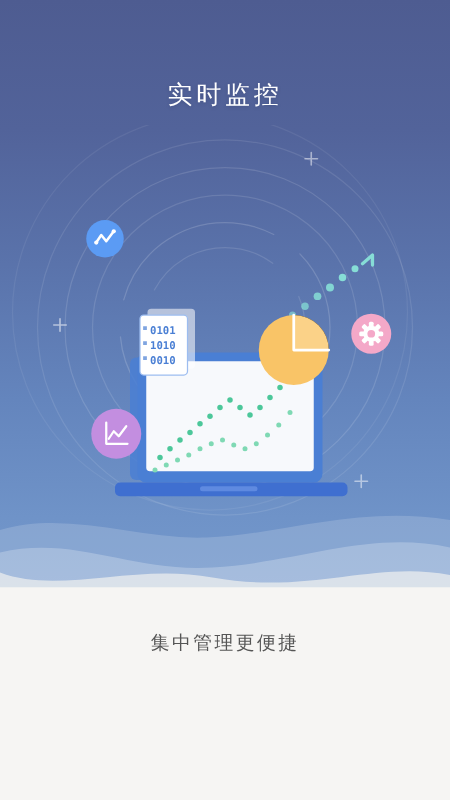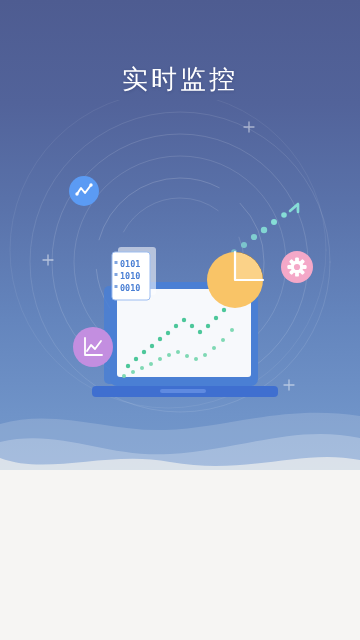--- a/index.html
+++ b/index.html
@@ -13,21 +13,21 @@
     background:#f6f5f3;
   }
   
   .sky{
     position:absolute;left:0;top:0;width:360px;height:470px;
     background:linear-gradient(180deg,#4e5c91 0%,#52639a 22%,#5a73ab 45%,#6485bd 68%,#6f93c8 88%,#7499cc 100%);
   }
   
   .title{
     position:absolute;left:0;top:62px;width:360px;text-align:center;
-    color:#ffffff;font-size:26px;letter-spacing:3px;font-weight:400;
+    color:#ffffff;font-size:20px;letter-spacing:3px;font-weight:400;
     text-shadow:0 1px 3px rgba(30,40,80,.25);
   }
   
   .rings{position:absolute;left:0;top:100px;width:360px;height:320px;}
   
   .illus{position:absolute;left:0;top:100px;width:360px;height:320px;}
   
   .waves{position:absolute;left:0;top:380px;width:360px;height:120px;}
   .floor{
     position:absolute;left:0;top:470px;width:360px;height:170px;background:#f6f5f3;
@@ -188,14 +188,15 @@
     <path d="M0 44 C 55 28, 110 52, 165 50 C 225 48, 285 24, 360 36 L360 120 L0 120 Z" fill="#ffffff" opacity=".16"></path>
     <path d="M0 62 C 60 48, 105 78, 170 74 C 240 70, 295 44, 360 58 L360 120 L0 120 Z" fill="#ffffff" opacity=".24"></path>
     <path d="M0 78 C 48 96, 108 70, 170 82 C 248 96, 300 68, 360 80 L360 120 L0 120 Z" fill="#eef0ee" opacity=".72"></path>
     <path d="M0 94 C 70 106, 130 84, 200 94 C 270 104, 320 90, 360 96 L360 120 L0 120 Z" fill="#f6f5f3"></path>
   </svg>
 
   <div class="floor"></div>
 
   <div class="title nosel">实时监控</div>
 
+  <div class="caption nosel">集中管理更便捷</div>
 
 </div>
 
 </body></html>

